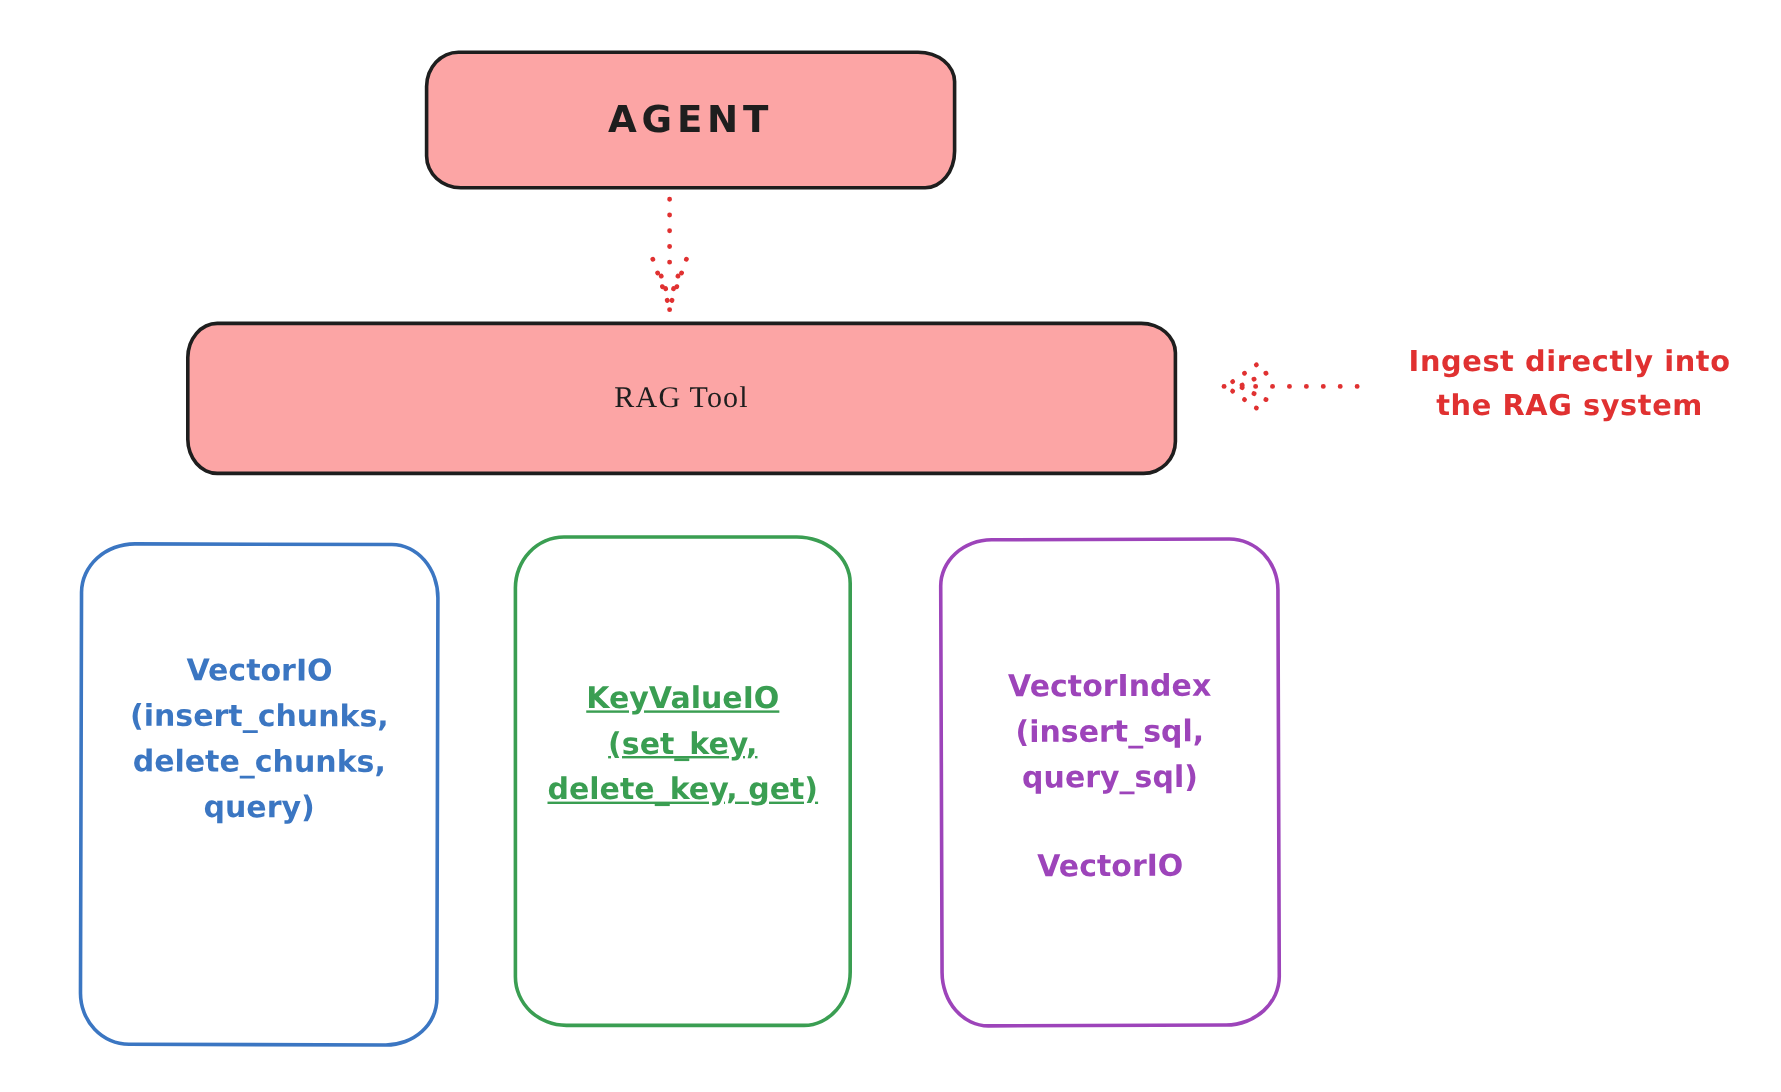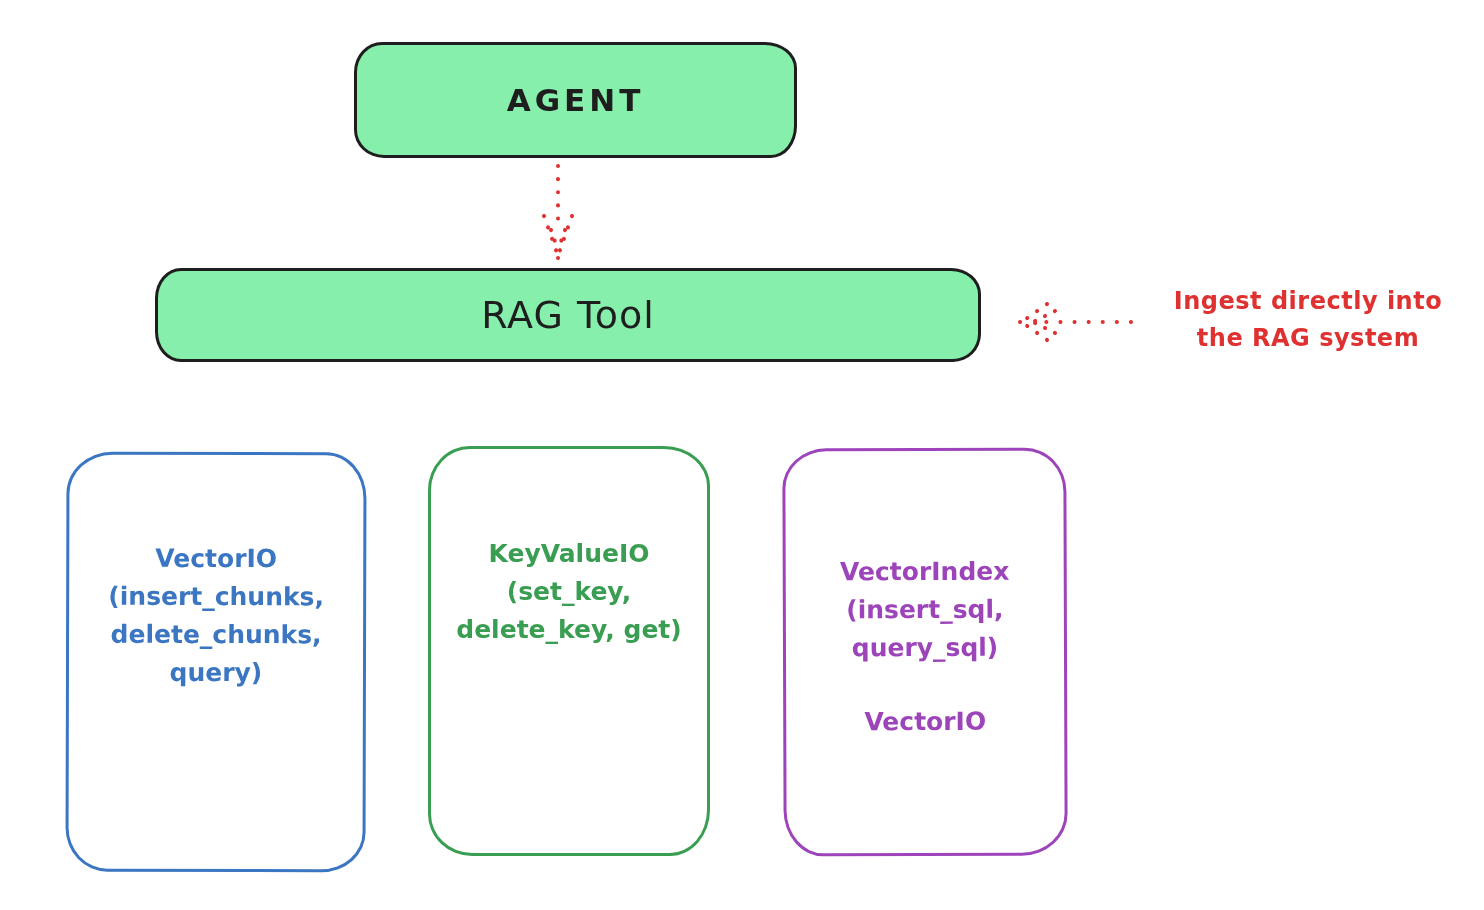--- a/index.html
+++ b/index.html
@@ -12,43 +12,44 @@
   #canvas {
     position: relative;
     width: 1484px;
     height: 910px;
     background: #ffffff;
     overflow: hidden;
   }
   .node {
     position: absolute;
     box-sizing: border-box;
-    background: #86efac;
+    background: #fca5a5;
     display: flex;
     align-items: center;
     justify-content: center;
     text-align: center;
   }
   .node-black {
     border: 3.5px solid #1e1e1e;
   }
   #agent-node {
     left: 354px; top: 42px;
     width: 443px; height: 116px;
     border-radius: 28px 32px 26px 30px / 30px 26px 32px 28px;
     font-size: 31px;
     font-weight: bold;
     letter-spacing: 4px;
   }
   #ragtool-node {
     left: 155px; top: 268px;
-    width: 826px; height: 94px;
+    width: 826px; height: 128px;
     border-radius: 26px 30px 28px 26px / 30px 26px 28px 30px;
-    font-size: 38px;
+    font-size: 25px;
     letter-spacing: 1px;
+    font-family: Liberation Serif, serif;
   }
   .provider-box {
     position: absolute;
     box-sizing: border-box;
     background: #ffffff;
     border: 3px solid currentColor;
     display: flex;
     flex-direction: column;
     align-items: center;
     text-align: center;
@@ -60,21 +61,22 @@
     left: 66px; top: 452px;
     width: 300px; height: 420px;
     border-radius: 46px 40px 44px 42px / 42px 46px 40px 44px;
     padding-top: 85px;
     transform: rotate(0.15deg);
   }
   #keyvalue-box {
     left: 428px; top: 446px;
     width: 282px; height: 410px;
     border-radius: 42px 46px 40px 44px / 44px 40px 46px 42px;
-    padding-top: 86px;
+    padding-top: 114px;
+    text-decoration: underline;
   }
   #relational-box {
     left: 783px; top: 448px;
     width: 284px; height: 408px;
     border-radius: 44px 42px 46px 40px / 40px 44px 42px 46px;
     padding-top: 102px;
     transform: rotate(-0.2deg);
   }
   .provider-body {
     white-space: pre-line;

